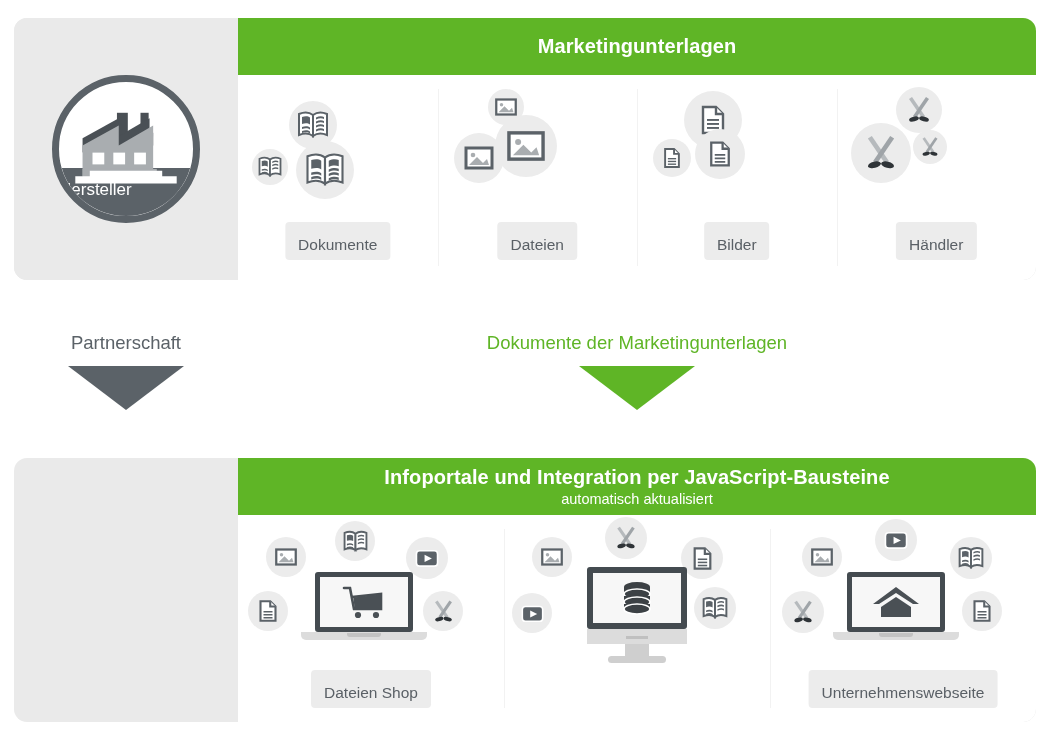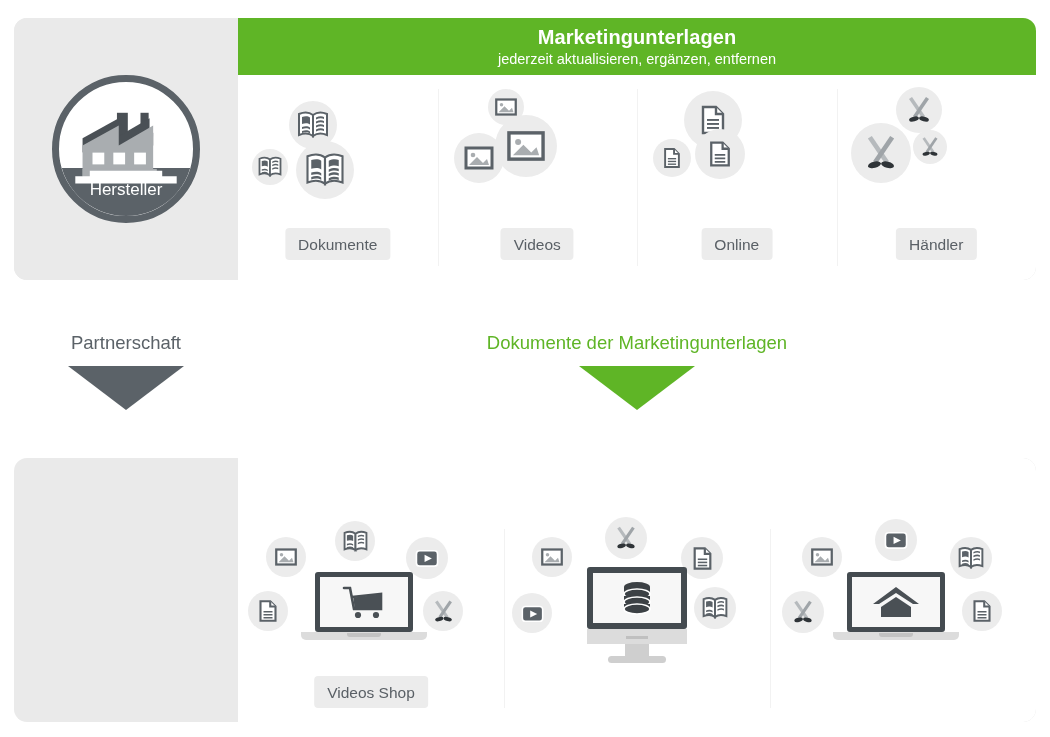--- a/index.html
+++ b/index.html
@@ -23,31 +23,31 @@
   .band{position:absolute;left:0;top:0;right:0;height:57px;background:#5fb526;
         display:flex;flex-direction:column;align-items:center;justify-content:center;}
   .band-title{color:#ffffff;font-size:20px;font-weight:bold;line-height:23px;letter-spacing:.1px;}
   .band-sub{color:#ffffff;font-size:14.5px;line-height:18px;margin-top:1px;}
 
   
   .actor{position:absolute;left:50%;top:50%;transform:translate(-50%,-50%);
          width:148px;height:148px;border-radius:50%;
          background:#ffffff;border:7px solid #5b6268;box-sizing:border-box;overflow:hidden;}
   .actor-fill{position:absolute;left:-8px;right:-8px;bottom:-8px;height:56px;background:#5b6268;}
-  .actor-label{position:absolute;left:0;right:0;bottom:16px;text-align:center;color:#ffffff;
+  .actor-label{position:absolute;left:0;right:0;bottom:16px;color:#ffffff;
                font-size:17px;line-height:20px;z-index:5;}
   .actor-art{position:absolute;left:0;right:0;top:0;bottom:0;z-index:3;}
 
   
   .groups{position:absolute;left:0;top:57px;right:0;bottom:0;display:flex;}
   .group{flex:1 1 0;position:relative;}
   .group + .group::before{content:"";position:absolute;left:0;top:14px;bottom:14px;width:1px;background:#f2f2f2;}
   .group-label{position:absolute;left:50%;transform:translateX(-50%);
                background:#ececec;color:#5a6066;border-radius:4px;
-               font-size:15.5px;line-height:18px;padding:8px 13px 6px;white-space:nowrap;}
+               font-size:15.5px;line-height:18px;padding:14px 13px 6px;white-space:nowrap;}
   .top-label{bottom:20px;}
   .bot-label{bottom:14px;}
 
   .cluster{position:absolute;left:0;right:0;top:0;bottom:0;}
 
   
   .blob{position:absolute;border-radius:50%;background:#ececec;
         display:flex;align-items:center;justify-content:center;}
 
   
@@ -108,21 +108,20 @@
 
           <path d="M18 104 h16 v-6 h80 v6 h16 v8 H18 Z" fill="#ffffff"></path>
         </svg>
         <div class="actor-label">Hersteller</div>
       </div>
     </div>
 
     <div class="content-col">
       <div class="band">
         <div class="band-title">Marketingunterlagen</div>
-        <div class="band-sub">jederzeit aktualisieren, ergänzen, entfernen</div>
       </div>
 
       <div class="groups">
 
         <div class="group">
           <div class="cluster">
             <div class="blob" style="left:51px;top:26px;width:48px;height:48px;">
               <svg width="32" height="32" viewBox="0 0 32 32">
                   <g>
                     <path d="M2 5c5-2 10-2 14 1v21c-4-3-9-3-14-1z" fill="#ffffff" stroke="#5b6268" stroke-width="2"></path>
@@ -188,21 +187,21 @@
                 </svg>
             </div>
             <div class="blob" style="left:57px;top:40px;width:62px;height:62px;">
               <svg width="42" height="42" viewBox="0 0 32 32">
                   <rect x="3" y="6" width="26" height="20" fill="#ffffff" stroke="#5b6268" stroke-width="2.6"></rect>
                   <circle cx="10" cy="13" r="2.3" fill="#a9adb0"></circle>
                   <polygon points="6,23 14,15 20,21 24,17 26,23" fill="#a9adb0"></polygon>
                 </svg>
             </div>
           </div>
-          <div class="group-label top-label">Videos</div>
+          <div class="group-label top-label">Dateien</div>
         </div>
 
         <div class="group">
           <div class="cluster">
             <div class="blob" style="left:47px;top:16px;width:58px;height:58px;">
               <svg width="32" height="32" viewBox="0 0 32 32">
                   <path d="M6 3h13l7 7v19H6z" fill="#ffffff" stroke="#5b6268" stroke-width="2.4"></path>
                   <path d="M19 3v7h7" fill="#ffffff" stroke="#5b6268" stroke-width="2.4"></path>
                   <rect x="10" y="15" width="12" height="1.9" fill="#5b6268"></rect>
                   <rect x="10" y="19" width="12" height="1.9" fill="#5b6268"></rect>
@@ -221,21 +220,21 @@
             <div class="blob" style="left:58px;top:54px;width:50px;height:50px;">
               <svg width="28" height="28" viewBox="0 0 32 32">
                   <path d="M6 3h13l7 7v19H6z" fill="#ffffff" stroke="#5b6268" stroke-width="2.6"></path>
                   <path d="M19 3v7h7" fill="#ffffff" stroke="#5b6268" stroke-width="2.6"></path>
                   <rect x="10" y="16" width="12" height="2" fill="#5b6268"></rect>
                   <rect x="10" y="20" width="12" height="2" fill="#5b6268"></rect>
                   <rect x="10" y="24" width="12" height="2" fill="#5b6268"></rect>
                 </svg>
             </div>
           </div>
-          <div class="group-label top-label">Online</div>
+          <div class="group-label top-label">Bilder</div>
         </div>
 
         <div class="group">
           <div class="cluster">
             <div class="blob" style="left:59px;top:12px;width:46px;height:46px;">
               <svg width="32" height="32" viewBox="0 0 32 32">
                   <g>
                     <polygon points="6,5 9,3 22,22 19,24" fill="#b6babd"></polygon>
                     <polygon points="26,5 23,3 10,22 13,24" fill="#9fa4a8"></polygon>
                     <ellipse cx="11" cy="25" rx="5" ry="2.4" fill="#2f3438" transform="rotate(-14 11 25)"></ellipse>
@@ -279,20 +278,24 @@
     <div class="mid-cell" style="left:238px;top:36px;width:798px;">
       <div class="mid-label green">Dokumente der Marketingunterlagen</div>
       <div class="tri green"></div>
     </div>
   </div>
 
   <div class="panel panel-bottom">
 
 
     <div class="content-col">
+      <div class="band">
+        <div class="band-title">Infoportale und Integration per JavaScript-Bausteine</div>
+        <div class="band-sub">automatisch aktualisiert</div>
+      </div>
 
       <div class="groups">
 
         <div class="group">
           <div class="cluster">
             <div class="blob" style="left:28px;top:22px;width:40px;height:40px;">
               <svg width="24" height="24" viewBox="0 0 32 32">
                   <rect x="3" y="6" width="26" height="20" fill="#ffffff" stroke="#5b6268" stroke-width="3"></rect>
                   <circle cx="10" cy="13" r="2.3" fill="#a9adb0"></circle>
                   <polygon points="6,23 14,15 20,21 24,17 26,23" fill="#a9adb0"></polygon>
@@ -345,21 +348,21 @@
                   <polygon points="12.4,14.6 40,11.4 40,25 13.6,25" fill="#4a5055"></polygon>
                   <circle cx="17" cy="32" r="3.1" fill="#4a5055"></circle>
                   <circle cx="35" cy="32" r="3.1" fill="#4a5055"></circle>
                 </svg>
               </div>
               <div class="lt-base" style="width:126px;height:8px;margin-left:-14px;">
                 <div class="lt-notch"></div>
               </div>
             </div>
           </div>
-          <div class="group-label bot-label">Videos Shop</div>
+          <div class="group-label bot-label">Dateien Shop</div>
         </div>
 
         <div class="group">
           <div class="cluster">
             <div class="blob" style="left:28px;top:22px;width:40px;height:40px;">
               <svg width="24" height="24" viewBox="0 0 32 32">
                   <rect x="3" y="6" width="26" height="20" fill="#ffffff" stroke="#5b6268" stroke-width="3"></rect>
                   <circle cx="10" cy="13" r="2.3" fill="#a9adb0"></circle>
                   <polygon points="6,23 14,15 20,21 24,17 26,23" fill="#a9adb0"></polygon>
                 </svg>
@@ -479,19 +482,20 @@
                 <svg width="50" height="38" viewBox="0 0 50 38">
                   <polygon points="25,4 48,21 42,21 25,10 8,21 2,21" fill="#4a5055"></polygon>
                   <polygon points="25,14 40,24 40,34 10,34 10,24" fill="#4a5055"></polygon>
                 </svg>
               </div>
               <div class="lt-base" style="width:126px;height:8px;margin-left:-14px;">
                 <div class="lt-notch"></div>
               </div>
             </div>
           </div>
+          <div class="group-label bot-label">Unternehmenswebseite</div>
         </div>
 
       </div>
     </div>
   </div>
 
 </div>
 
 </body></html>

